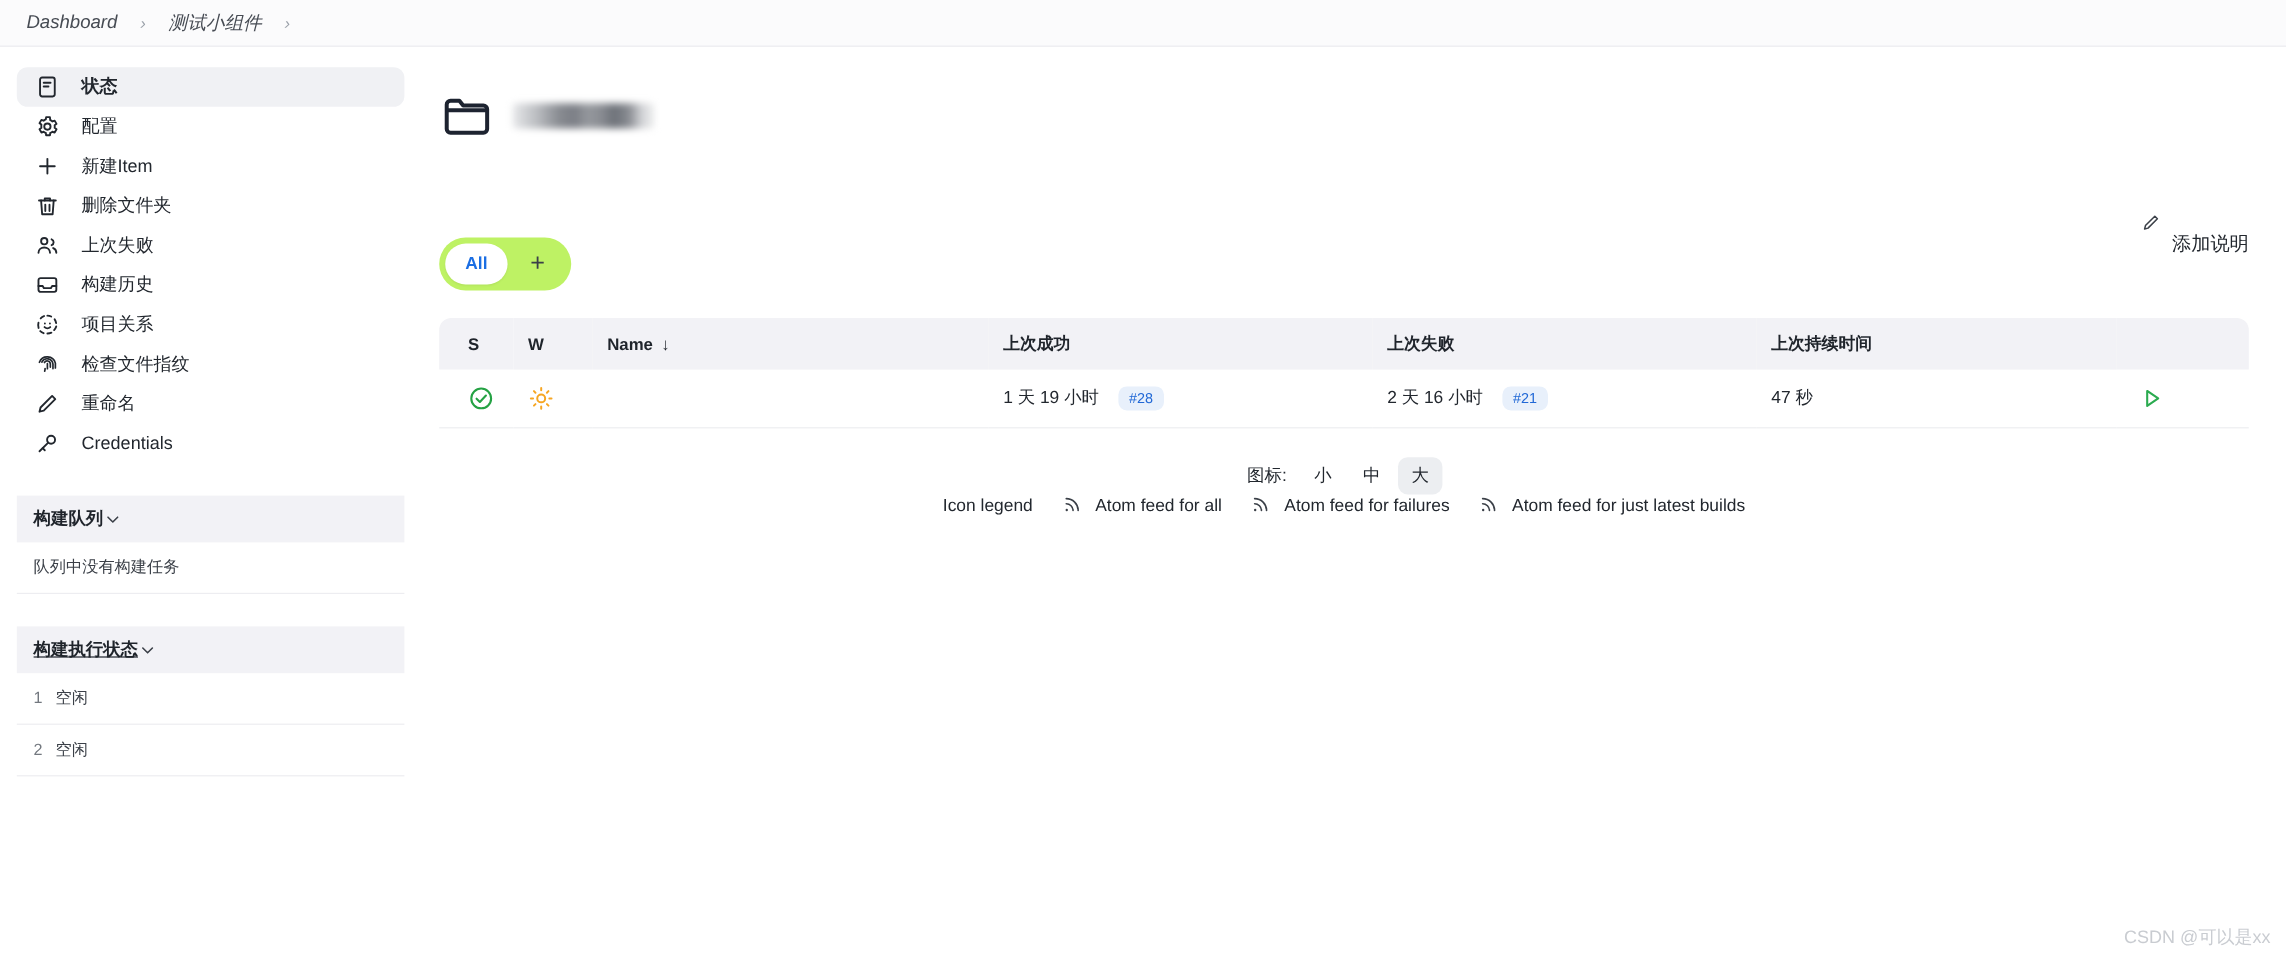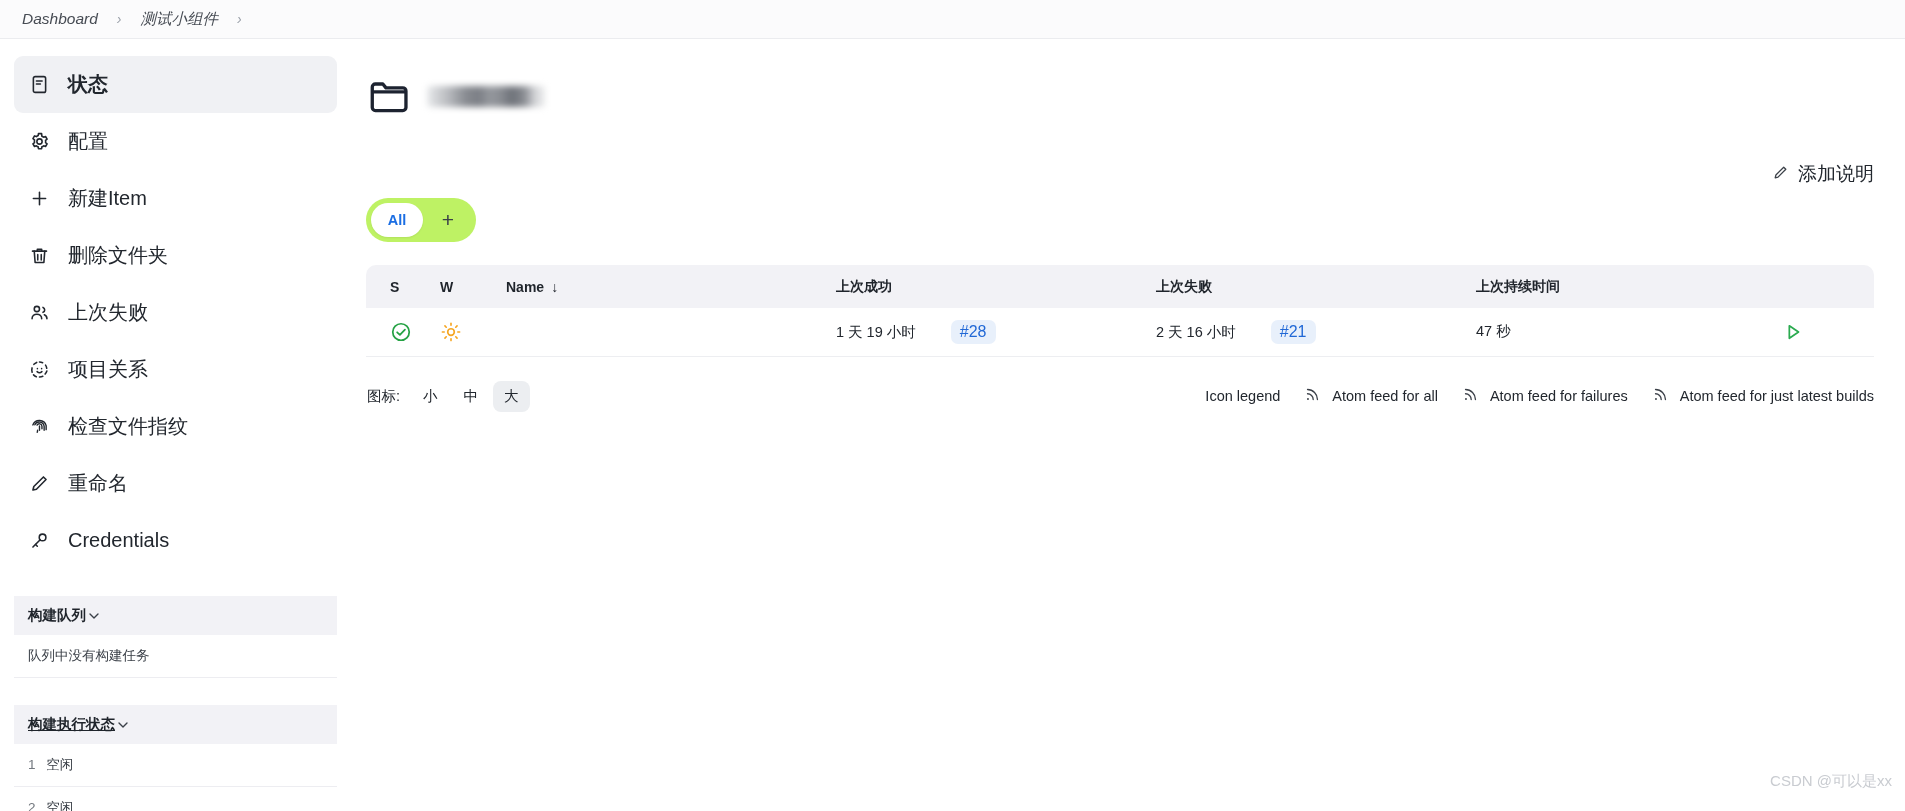--- a/index.html
+++ b/index.html
@@ -42,25 +42,25 @@
   .page { display: flex; height: 772px; }
   .sidebar { width: 337px; padding: 17px 0 0 14px; flex: none; }
   .content { flex: 1; padding: 34px 44px 0 29px; position: relative; }
 
   
   .nav { display: flex; flex-direction: column; }
   .nav-item {
     display: flex;
     align-items: center;
     gap: 18px;
-    height: 57px;
+    height: 33px;
     padding: 0 14px;
     border-radius: 9px;
     cursor: pointer;
-    font-size: 20px;
+    font-size: 15px;
     color: #22272e;
     text-decoration: none;
   }
   .nav-item.active { background: #f0f1f4; font-weight: 700; }
   .nav-ico {
     width: 22px; height: 22px; flex: none;
     display: flex; align-items: center; justify-content: center;
     color: #22272e;
   }
   .nav-ico svg { width: 21px; height: 21px; display: block; }
@@ -106,21 +106,21 @@
   .desc-link-wrap {
     position: absolute;
     right: 44px;
     top: 122px;
     display: flex;
     align-items: center;
     gap: 9px;
     cursor: pointer;
   }
   .desc-link-wrap svg { width: 17px; height: 17px; color: #3b4048; }
-  .desc-link { font-size: 19px; color: #22272e; }
+  .desc-link { font-size: 16px; color: #22272e; margin-top: 32px; }
 
   
   .tabs {
     margin-top: 78px;
     display: inline-flex;
     align-items: center;
     background: #bef264;
     border-radius: 999px;
     padding: 5px;
     gap: 2px;
@@ -184,46 +184,47 @@
     background: linear-gradient(90deg,
       #dfe6f5 0%, #c4d2ee 14%, #d9e2f4 27%, #b9cbea 41%,
       #cfdcf2 55%, #bccdec 70%, #d3dff3 85%, #e6ecf8 100%);
     filter: blur(2.6px);
   }
 
   .build-badge {
     display: inline-flex;
     align-items: center;
     justify-content: center;
-    margin-left: 31px;
+    margin-left: 12px;
     padding: 3px 9px;
     border-radius: 7px;
     background: #e8f0fb;
     color: #2168d6;
-    font-size: 16px;
+    font-size: 12px;
     cursor: pointer;
   }
 
   .play-btn {
     display: flex;
     align-items: center;
     justify-content: center;
     width: 34px; height: 34px;
     border-radius: 8px;
     cursor: pointer;
     color: #2bab50;
   }
   .play-btn svg { width: 22px; height: 22px; display: block; }
 
   
   .footer {
     margin-top: 24px;
     display: flex;
     align-items: center;
     justify-content: space-between;
+    flex-direction: column;
   }
   .icon-size { display: flex; align-items: center; gap: 4px; padding-left: 1px; }
   .icon-size-label { font-size: 14.5px; color: #22272e; margin-right: 8px; }
   .size-btn {
     min-width: 34px; height: 31px;
     padding: 0 11px;
     display: flex; align-items: center; justify-content: center;
     font-size: 14.5px;
     color: #22272e;
     border-radius: 8px;
@@ -312,20 +313,29 @@
           <svg viewBox="0 0 24 24" fill="none" stroke="currentColor" stroke-width="1.8" stroke-linecap="round" stroke-linejoin="round">
             <circle cx="9" cy="8" r="3"></circle>
               <path d="M3.5 19c0-3 2.5-5 5.5-5s5.5 2 5.5 5"></path>
             <path d="M16 6.2a3 3 0 0 1 0 5.6"></path>
               <path d="M17.5 14.5c2 .7 3 2.4 3 4.5"></path>
           </svg>
         </span>
         <span>上次失败</span>
       </div>
 
+      <div class="nav-item">
+        <span class="nav-ico">
+          <svg viewBox="0 0 24 24" fill="none" stroke="currentColor" stroke-width="1.8" stroke-linecap="round" stroke-linejoin="round">
+            <rect x="3.5" y="5.5" width="17" height="13" rx="2"></rect>
+            <path d="M3.5 13h4l1.2 2h6.6l1.2-2h4"></path>
+          </svg>
+        </span>
+        <span>构建历史</span>
+      </div>
 
       <div class="nav-item">
         <span class="nav-ico">
           <svg viewBox="0 0 24 24" fill="none" stroke="currentColor" stroke-width="1.8" stroke-linecap="round">
             <path d="M12 3.5a8.5 8.5 0 0 1 3.6.8"></path>
               <path d="M18.9 7a8.5 8.5 0 0 1 1.4 3.6"></path>
             <path d="M20.4 13.8a8.5 8.5 0 0 1-2 3.4"></path>
               <path d="M15.8 19.7a8.5 8.5 0 0 1-3.8.8"></path>
             <path d="M8.4 20.2a8.5 8.5 0 0 1-3.2-2"></path>
               <path d="M3.6 15.2a8.5 8.5 0 0 1-.1-5"></path>

